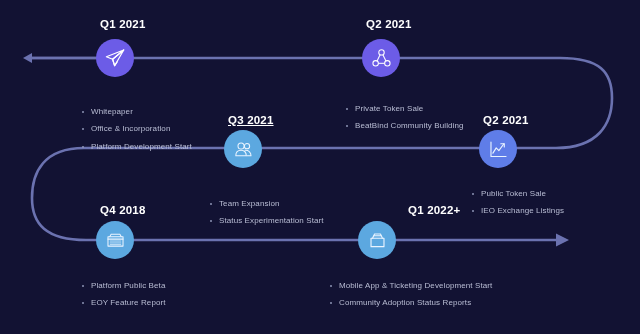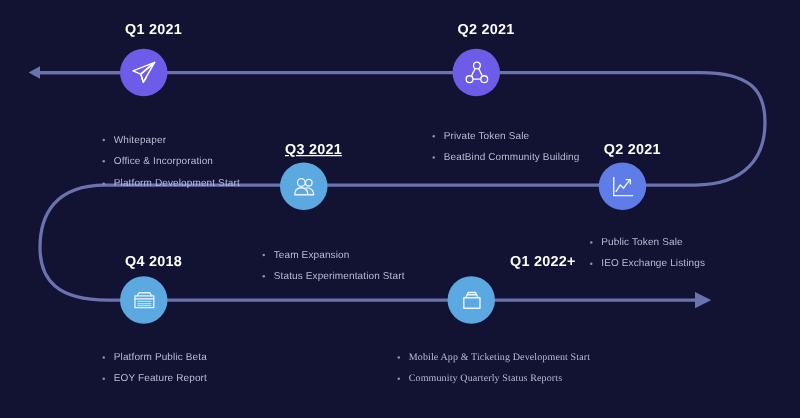--- a/index.html
+++ b/index.html
@@ -187,19 +187,19 @@
     <div class="ms-title" style="left:362px; top:204px;margin-left:46px;">Q1 2022+</div>
     <div class="ms-circle" style="left:358px; top:221px; background:#5ca8e0;">
       <span>
         <svg width="21" height="21" viewBox="0 0 24 24" fill="none" stroke="#eaf4ff" stroke-width="1.3" stroke-linejoin="round" stroke-linecap="round">
           <path d="M4.6 9.4 L19.4 9.4 L19.4 19 L4.6 19 Z"></path>
           <path d="M6.4 9.4 L7.6 6.6 L16.4 6.6 L17.6 9.4"></path>
           <path d="M7.8 6.6 L8.6 4.6 L15.4 4.6 L16.2 6.6"></path>
         </svg>
       </span>
     </div>
-    <ul class="ms-list" style="left:318px; top:262px;font-family:Liberation Serif, serif;">
+    <ul class="ms-list" style="left:330px; top:262px;">
       <li>Mobile App &amp; Ticketing Development Start</li>
-      <li>Community Quarterly Status Reports</li>
+      <li>Community Adoption Status Reports</li>
     </ul>
   </div>
 
 </div>
 
 </body></html>

